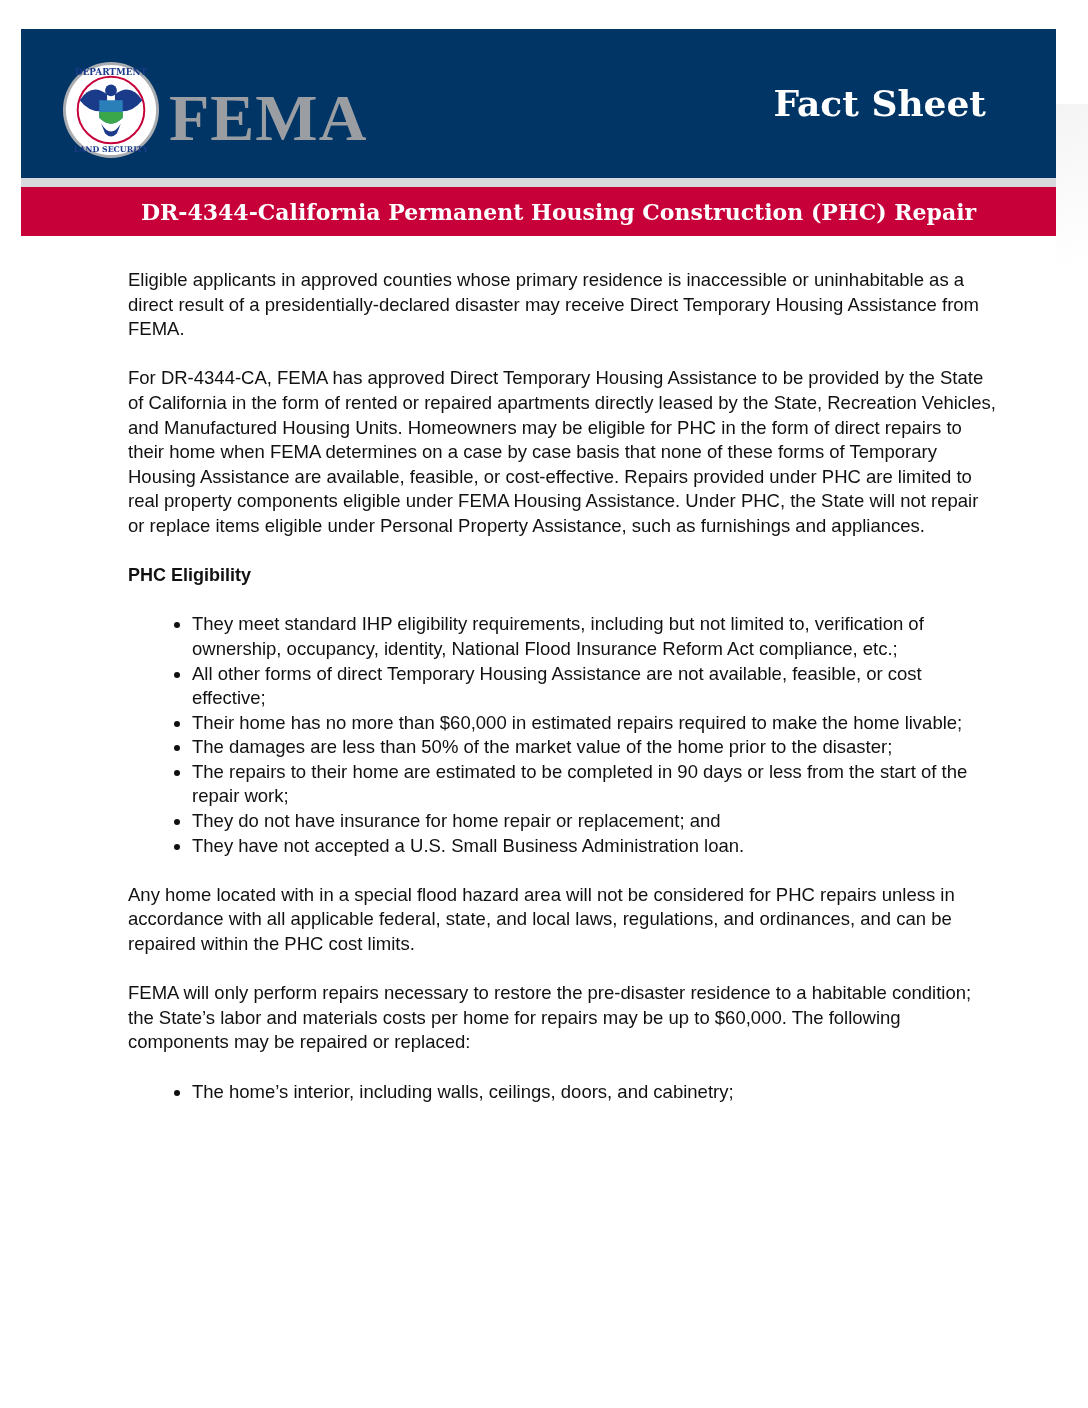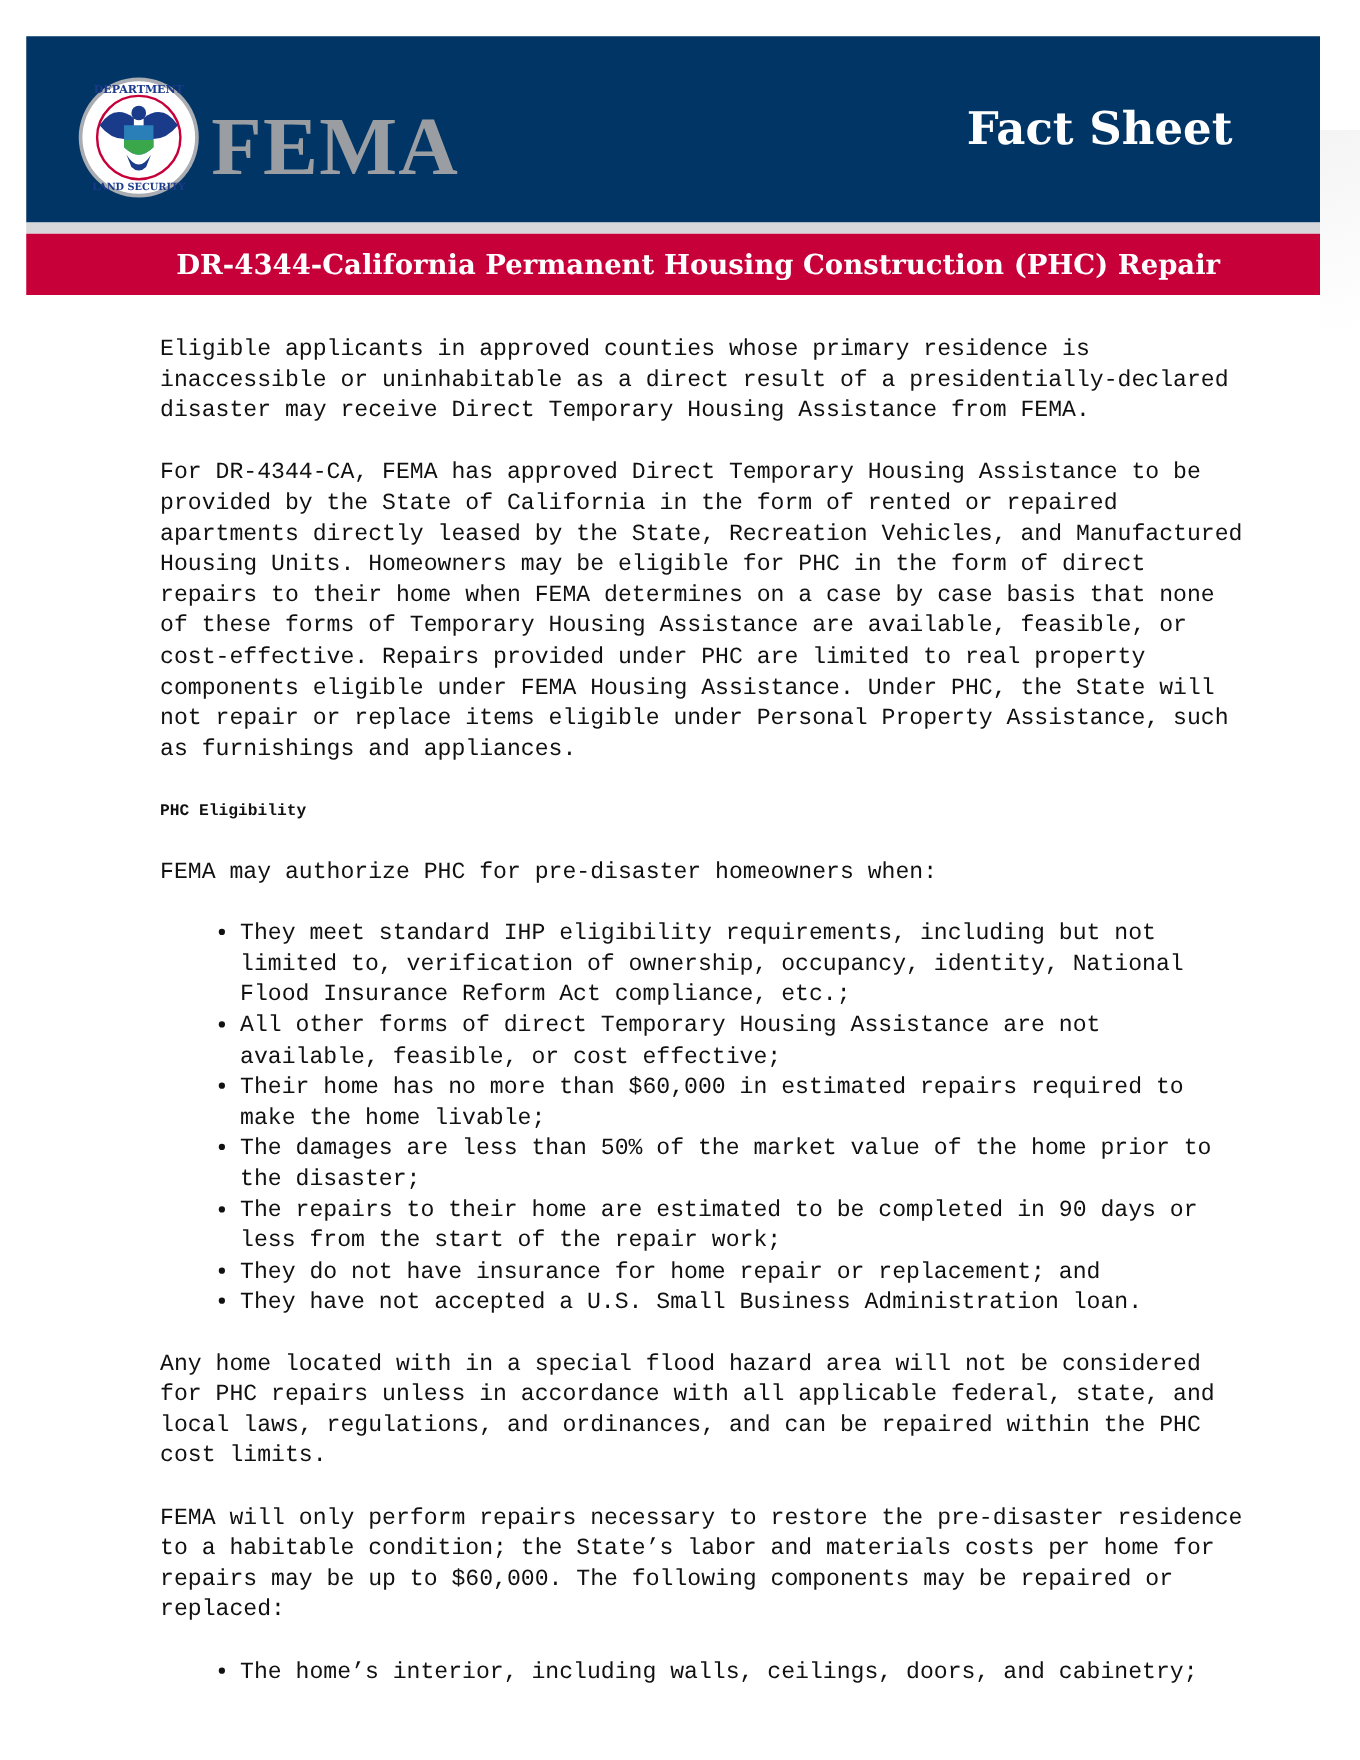--- a/index.html
+++ b/index.html
@@ -23,24 +23,24 @@
     font-family: "Liberation Serif", serif; font-size: 66px; font-weight: bold; letter-spacing: 1px;
   }
   .fact-sheet {
     position: absolute; right: 102px; top: 82px; color: #ffffff;
     font-family: "DejaVu Serif", serif; font-weight: bold; font-size: 36px;
   }
   .shadow { position: absolute; left: 1056px; top: 104px; width: 32px; height: 160px;
     background: linear-gradient(160deg, #f4f4f4 0%, #fbfbfb 60%, #ffffff 100%); }
   .content {
     position: absolute; left: 128px; top: 268px; width: 870px;
-    font-family: Liberation Mono, monospace; font-size: 18.5px; line-height: 24.6px; color: #111;
+    font-family: Liberation Sans, sans-serif; font-size: 18.5px; line-height: 24.6px; color: #111;
   }
   .content p { margin: 0 0 24.6px 0; }
-  .content h3 { margin: 0 0 24.6px 0; font-size: 13px; font-weight: bold; }
+  .content h3 { margin: 0 0 24.6px 0; font-size: 18px; font-weight: bold; }
   .content ul { margin: 0 0 24.6px 0; padding-left: 64px; }
   .content li { margin: 0; padding-left: 0; }
 </style>
 </head>
 <body>
 
 <div class="header-blue"></div>
 
 <svg class="seal" viewBox="0 0 100 100">
   <circle cx="50" cy="50" r="49" fill="#a9acb0"></circle>
@@ -64,21 +64,20 @@
 <div class="header-red">
   <span class="subtitle">DR-4344-California Permanent Housing Construction (PHC) Repair</span>
 </div>
 <div class="shadow"></div>
 
 <div class="content">
   <p>Eligible applicants in approved counties whose primary residence is inaccessible or uninhabitable as a direct result of a presidentially-declared disaster may receive Direct Temporary Housing Assistance from FEMA.</p>
   <p>For DR-4344-CA, FEMA has approved Direct Temporary Housing Assistance to be provided by the State of California in the form of rented or repaired apartments directly leased by the State, Recreation Vehicles, and Manufactured Housing Units.  Homeowners may be eligible for PHC in the form of direct repairs to their home when FEMA determines on a case by case basis that none of these forms of Temporary Housing Assistance are available, feasible, or cost-effective.  Repairs provided under PHC are limited to real property components eligible under FEMA Housing Assistance. Under PHC, the State will not repair or replace items eligible under Personal Property Assistance, such as furnishings and appliances.</p>
 
   <h3>PHC Eligibility</h3>
-  <p>FEMA may authorize PHC for pre-disaster homeowners when:</p>
   <ul>
     <li>They meet standard IHP eligibility requirements, including but not limited to, verification of ownership, occupancy, identity, National Flood Insurance Reform Act compliance, etc.;</li>
     <li>All other forms of direct Temporary Housing Assistance are not available, feasible, or cost effective;</li>
     <li>Their home has no more than $60,000 in estimated repairs required to make the home livable;</li>
     <li>The damages are less than 50% of the market value of the home prior to the disaster;</li>
     <li>The repairs to their home are estimated to be completed in 90 days or less from the start of the repair work;</li>
     <li>They do not have insurance for home repair or replacement; and</li>
     <li>They have not accepted a U.S. Small Business Administration loan.</li>
   </ul>
   <p>Any home located with in a special flood hazard area will not be considered for PHC repairs unless in accordance with all applicable federal, state, and local laws, regulations, and ordinances, and can be repaired within the PHC cost limits.</p>

